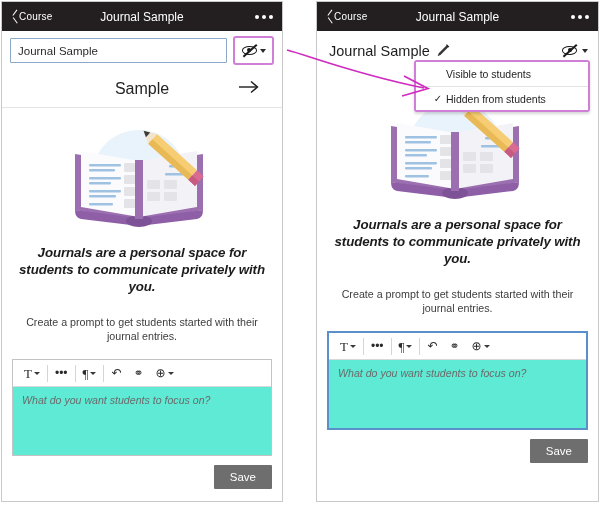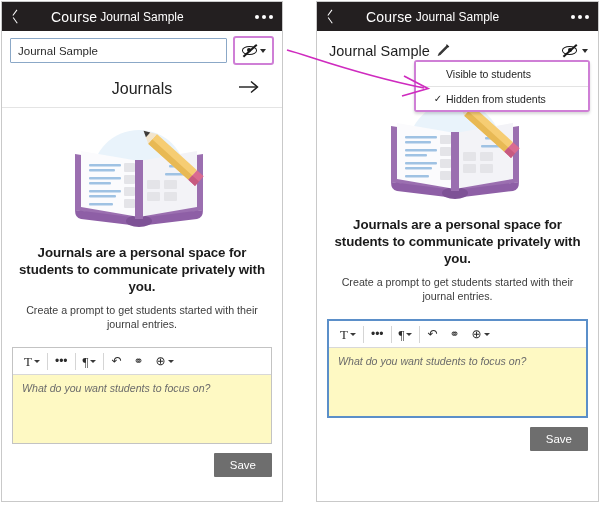--- a/index.html
+++ b/index.html
@@ -43,21 +43,21 @@
     width: 9px; height: 15px;
     position: relative;
     margin-right: 1px;
   }
   .chev::before, .chev::after {
     content: ""; position: absolute; left: 4px;
     width: 7px; height: 1.4px; background: #ffffff;
   }
   .chev::before { top: 6px;  transform: rotate(-54deg); transform-origin: left center; }
   .chev::after  { top: 7.6px; transform: rotate(54deg);  transform-origin: left center; }
-  .back-label { font-size: 14px; letter-spacing: .2px; margin-left: 32px; }
+  .back-label { font-size: 10px; letter-spacing: .2px; }
 
   .appbar-title {
     position: absolute; left: 0; right: 0;
     text-align: center;
     color: #ffffff;
     font-size: 12px;
     font-weight: 400;
     pointer-events: none;
   }
   .dots {
@@ -190,23 +190,24 @@
   .illus-wrap.right-pad { padding-top: 22px; }
 
   
   .copy { padding: 6px 14px 0; text-align: center; }
   .copy-head {
     font-size: 13.3px;
     font-weight: bold;
     color: #1b1b1b;
     line-height: 17px;
     letter-spacing: -.1px;
+    font-style: italic;
   }
   .copy-sub {
-    margin-top: 8px;
+    margin-top: 20px;
     font-size: 10.7px;
     color: #3d3d3d;
     line-height: 14px;
   }
 
   
   .editor {
     margin: 16px 10px 0;
     border: 1px solid #c3c3c3;
     background: #fff;
@@ -234,21 +235,21 @@
     border-left: 3px solid transparent;
     border-right: 3px solid transparent;
     border-top: 3.6px solid #3a3a3a;
   }
   .txt-area {
     height: 68px;
     padding: 7px 9px;
     font-size: 10.6px;
     font-style: italic;
     color: #6b6b6b;
-    background: #fef9c3;
+    background: #5eead4;
     font-family: "Liberation Sans", sans-serif;
   }
   .editor.focused { border: 2px solid #5b8fc9; }
 
   .save-row {
     display: flex; justify-content: flex-end;
     margin: 9px 10px 0;
     align-items: flex-end;
   }
   .save-btn {
@@ -292,21 +293,21 @@
           <span class="eye-slash">
             <span class="eye"></span>
               <span class="pupil"></span>
               <span class="slash"></span>
           </span>
           <span class="caret-dn"></span>
         </div>
       </div>
 
       <div class="sub-head">
-        <span class="sub-head-title">Journals</span>
+        <span class="sub-head-title">Sample</span>
         <span class="arrow-right">
           <svg width="22" height="16" viewBox="0 0 22 16">
             <line x1="1" y1="8" x2="19" y2="8" stroke="#1c1c1c" stroke-width="1.4"></line>
             <polyline points="13,2.5 19.5,8 13,13.5" fill="none" stroke="#1c1c1c" stroke-width="1.4"></polyline>
           </svg>
         </span>
       </div>
 
       <div class="illus-wrap">
         <svg width="162" height="114" viewBox="0 0 162 114">

